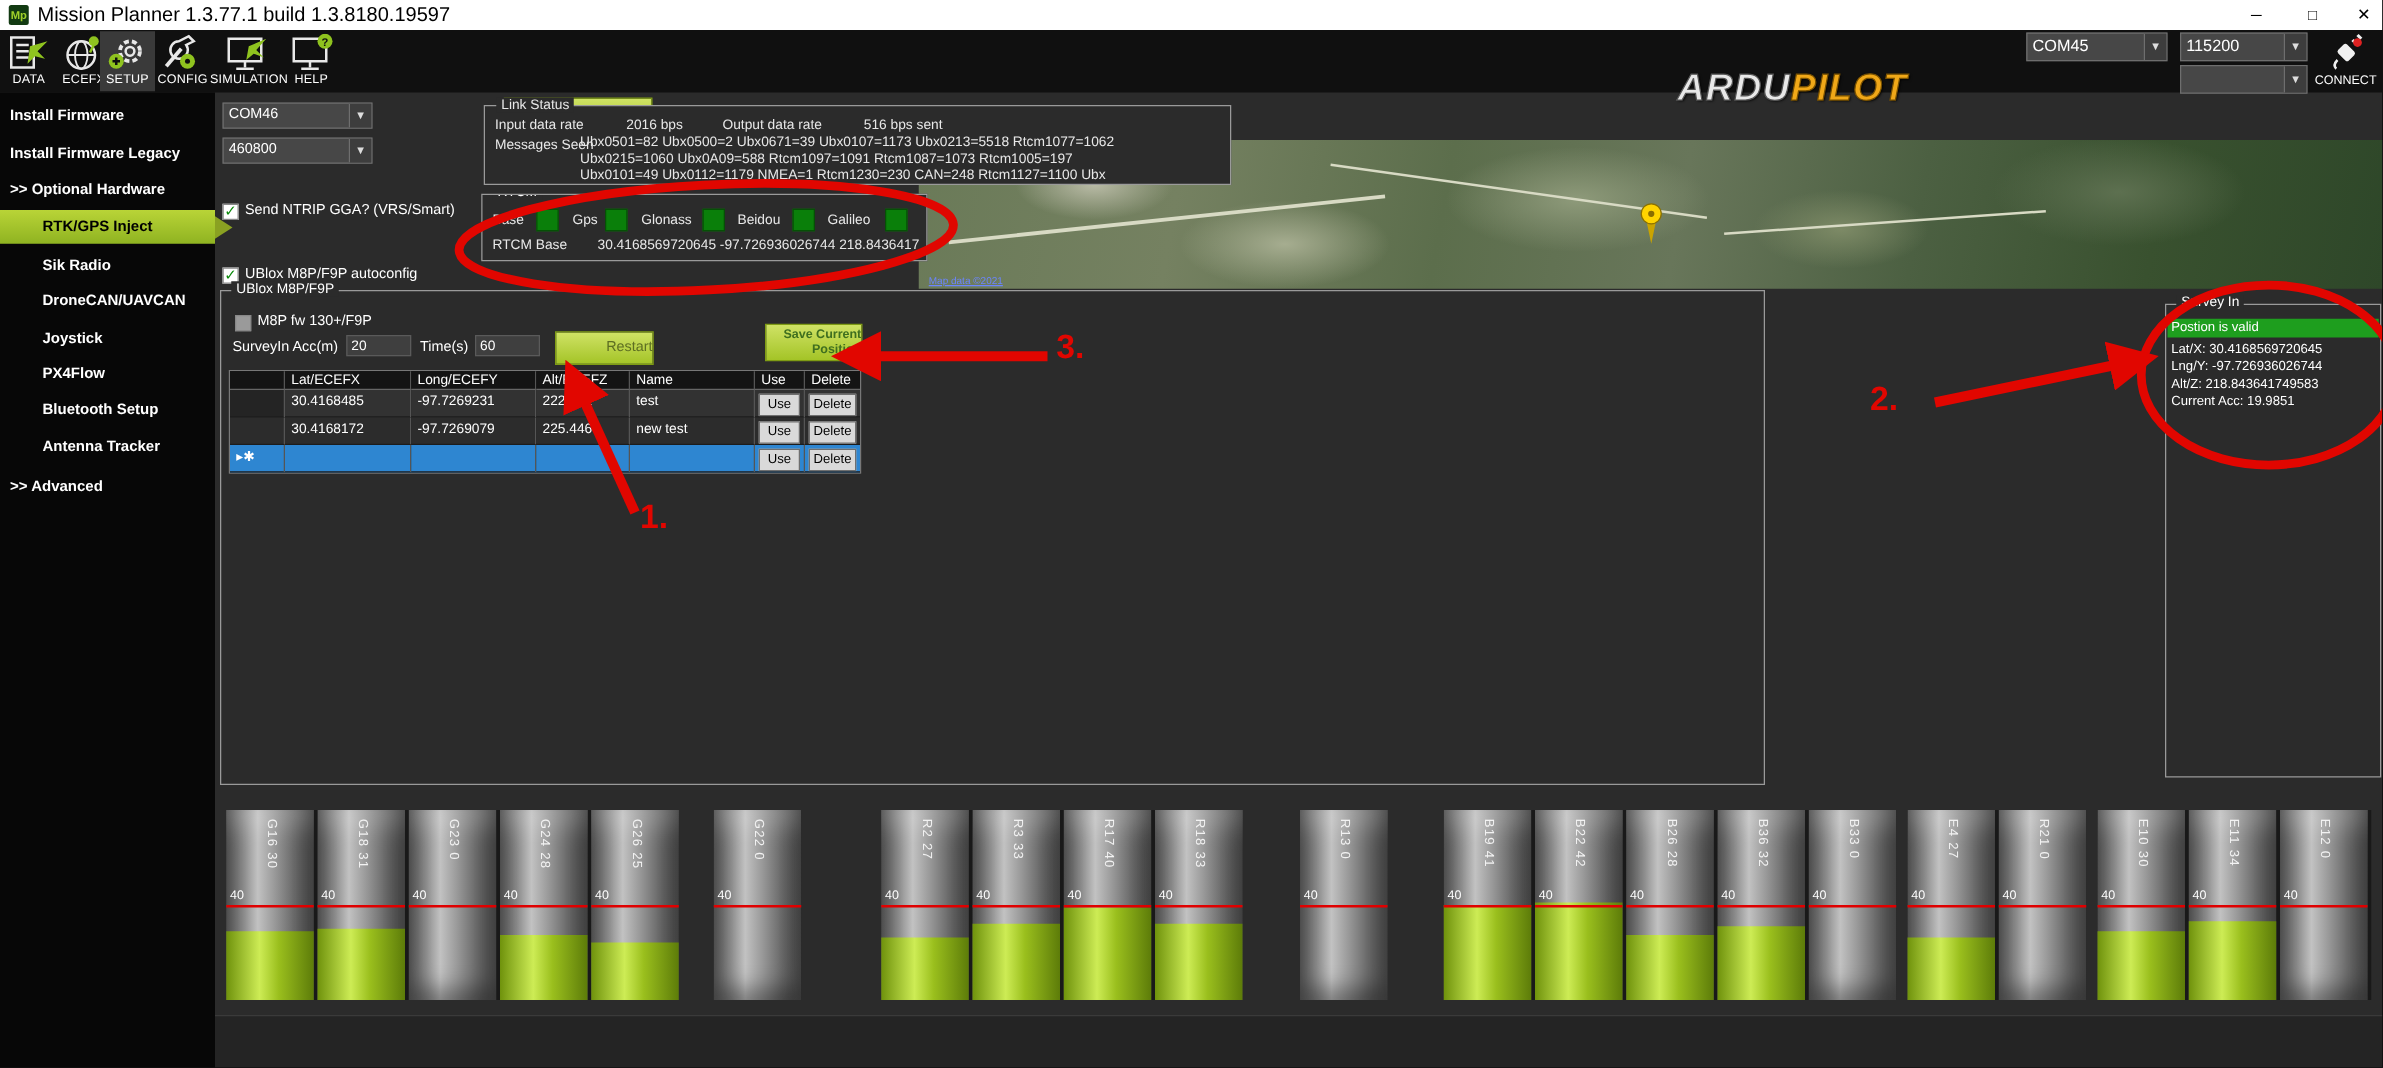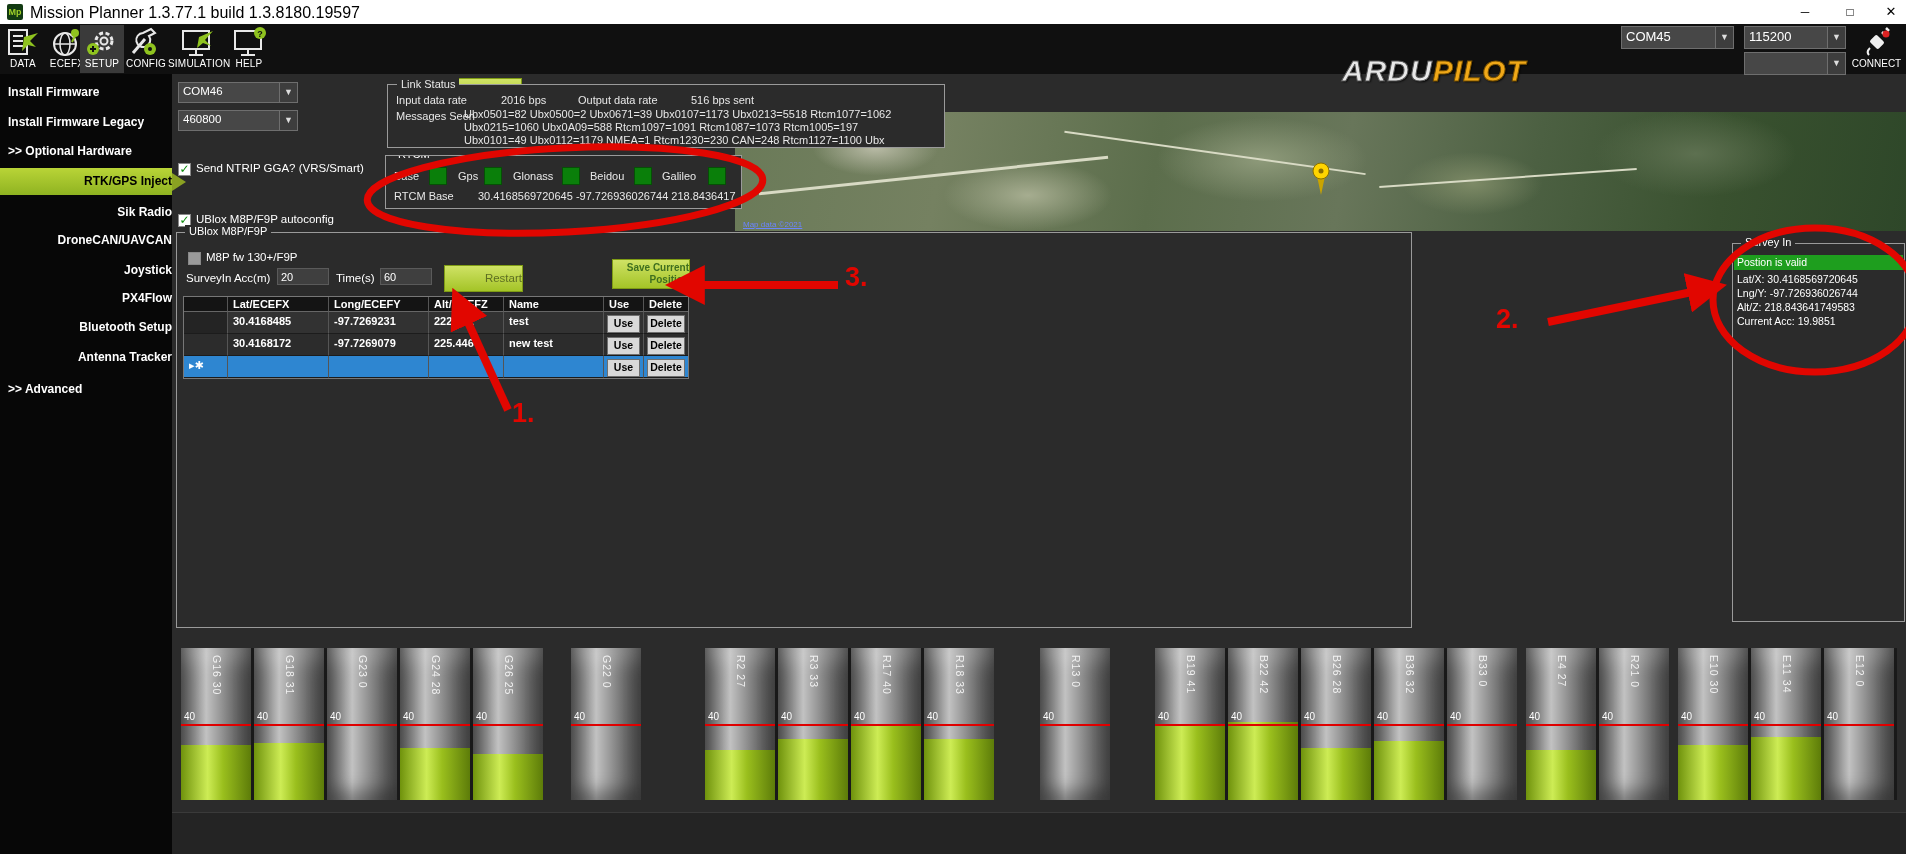--- a/index.html
+++ b/index.html
@@ -28,21 +28,21 @@
   .combo .val{position:absolute;left:4px;top:2px;white-space:nowrap;}
   .combo .dd{position:absolute;right:0;top:0;bottom:0;width:17px;background:#3d3d3d;border-left:1px solid #6e6e6e;
              color:#ddd;font-size:9px;text-align:center;line-height:20px;}
   .connect{position:absolute;left:1848px;top:26px;width:57px;height:48px;overflow:hidden;text-align:center;cursor:pointer;}
   .connect .lbl{font-size:10px;color:#fff;display:block;margin-top:-2px;white-space:nowrap;}
 
   
   .sidebar{position:absolute;left:0;top:74px;width:172px;height:780px;background:#070707;}
   .side-item{position:absolute;left:0;width:172px;height:26px;line-height:26px;font-size:12px;font-weight:bold;color:#fff;
              padding-left:8px;box-sizing:border-box;cursor:pointer;white-space:nowrap;}
-  .side-item.sub{padding-left:34px;text-align:right;}
+  .side-item.sub{padding-left:34px;}
   .side-item.active{background:linear-gradient(180deg,#b9d437,#8fb321);color:#000;height:27px;line-height:27px;}
   .side-item.active:after{content:"";position:absolute;right:-14px;top:50%;margin-top:-9px;border-left:14px solid #8aa122;
              border-top:9px solid transparent;border-bottom:9px solid transparent;}
 
   
   .gbox{position:absolute;border:1px solid #9a9a9a;background:#2b2b2b;}
   .gbox > .glabel{position:absolute;top:-8px;left:8px;background:#2b2b2b;padding:0 4px;font-size:11px;color:#fff;}
 
   
   .map{position:absolute;left:735px;top:112px;width:1171px;height:119px;overflow:hidden;
@@ -69,21 +69,21 @@
   .led{display:inline-block;width:16px;height:16px;background:#0a7f0a;border:1px solid #064f06;vertical-align:middle;}
 
   
   .ls-lbl{position:absolute;font-size:11px;color:#e8e8e8;white-space:nowrap;}
 
   
   .grid{position:absolute;left:183px;top:296px;width:504px;font-size:11px;border:1px solid #777;background:#1a1a1a;}
   .grow{display:flex;height:22px;}
   .grow.hdr{height:15px;background:#141414;}
   .gcell{box-sizing:border-box;border-right:1px solid #555;border-bottom:1px solid #1c1c1c;
-         padding:3px 0 0 5px;overflow:hidden;white-space:nowrap;color:#fff;background:#323232;font-weight:bold;}
+         padding:3px 0 0 5px;overflow:hidden;white-space:nowrap;color:#fff;background:#323232;}
   .grow.hdr .gcell{background:#141414;padding-top:1px;border-bottom:1px solid #666;}
   .grow.r2 .gcell{background:#2c2c2c;}
   .grow.sel .gcell{background:#2e86d1;}
   .gcell.rowhdr{width:44px;background:#242424;}
   .grow.sel .gcell.rowhdr{background:#2e86d1;}
   .c-lat{width:101px;} .c-lng{width:100px;} .c-alt{width:75px;} .c-name{width:100px;} .c-use{width:40px;} .c-del{width:44px;border-right:none;}
   .wbtn{display:block;margin:1px auto 0;width:90%;height:16px;background:#d9d9d9;border:1px solid #6f6f6f;
         color:#000;font-size:10.5px;text-align:center;line-height:15px;cursor:pointer;}
 
   
@@ -237,21 +237,21 @@
   <div class="combo" style="left:178px;top:82px;width:118px;height:19px;font-size:11.5px;">
     <span class="val">COM46</span>
     <span class="dd" style="line-height:18px;">▼</span>
   </div>
   <div class="combo" style="left:178px;top:110px;width:118px;height:19px;font-size:11.5px;">
     <span class="val">460800</span>
     <span class="dd" style="line-height:18px;">▼</span>
   </div>
   <div class="btn-lime" style="left:403px;top:78px;width:117px;height:26px;line-height:26px;font-size:12px;font-weight:normal;color:#6a7a3a;">Stop</div>
 
-  <div class="gbox" style="left:387px;top:84px;width:556px;height:62px;overflow:hidden;">
+  <div class="gbox" style="left:387px;top:84px;width:556px;height:62px;overflow:hidden;padding-left:40px;">
     <span class="ls-lbl" style="left:8px;top:9px;">Input data rate</span>
     <span class="ls-lbl" style="left:113px;top:9px;">2016 bps</span>
     <span class="ls-lbl" style="left:190px;top:9px;">Output data rate</span>
     <span class="ls-lbl" style="left:303px;top:9px;">516 bps sent</span>
     <span class="ls-lbl" style="left:8px;top:25px;">Messages Seen</span>
     <span class="ls-lbl" style="left:76px;top:23px;">Ubx0501=82 Ubx0500=2 Ubx0671=39 Ubx0107=1173 Ubx0213=5518 Rtcm1077=1062</span>
     <span class="ls-lbl" style="left:76px;top:36px;">Ubx0215=1060 Ubx0A09=588 Rtcm1097=1091 Rtcm1087=1073 Rtcm1005=197</span>
     <span class="ls-lbl" style="left:76px;top:49px;">Ubx0101=49 Ubx0112=1179 NMEA=1 Rtcm1230=230 CAN=248 Rtcm1127=1100 Ubx</span>
   </div>
   <span class="ls-lbl" style="left:397px;top:78px;background:#2b2b2b;padding:0 4px;">Link Status</span>

